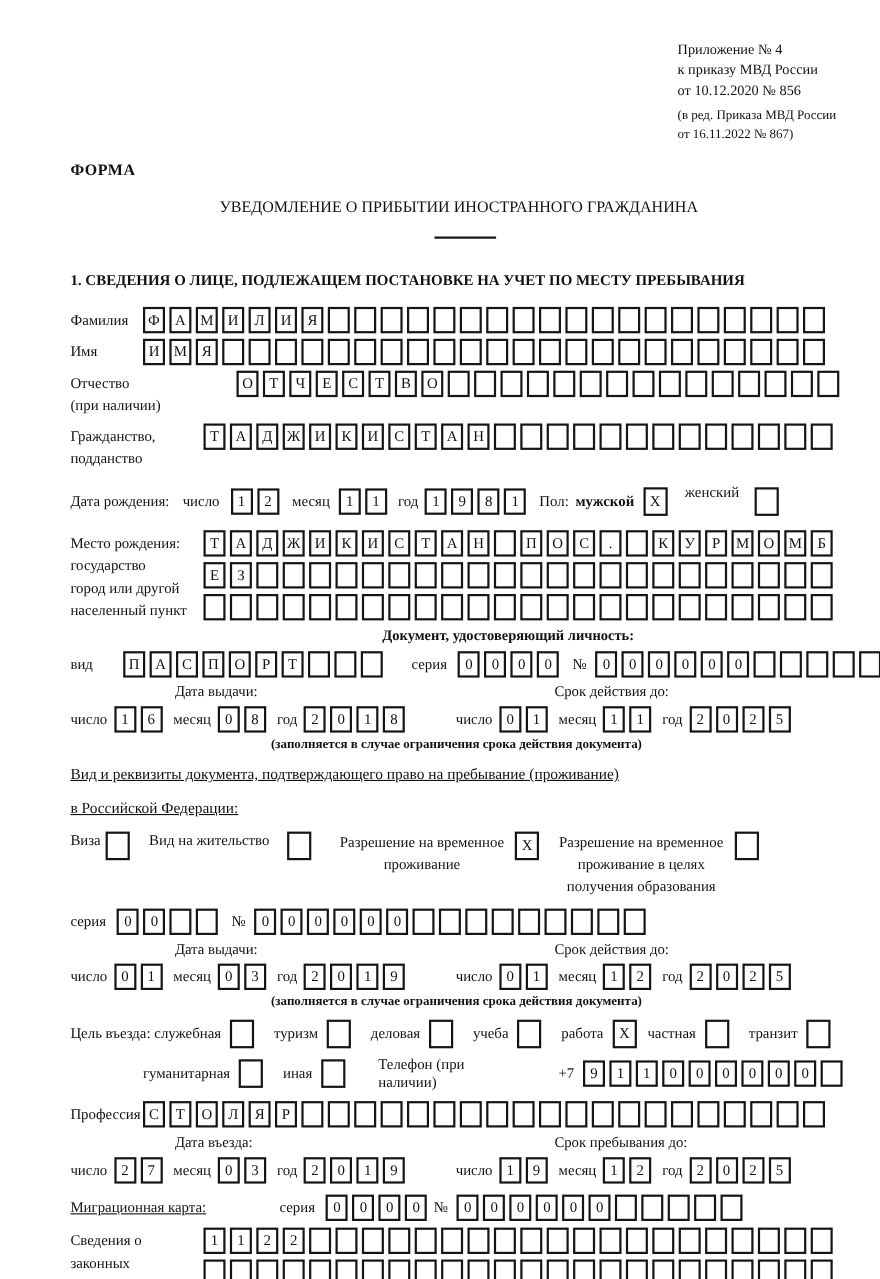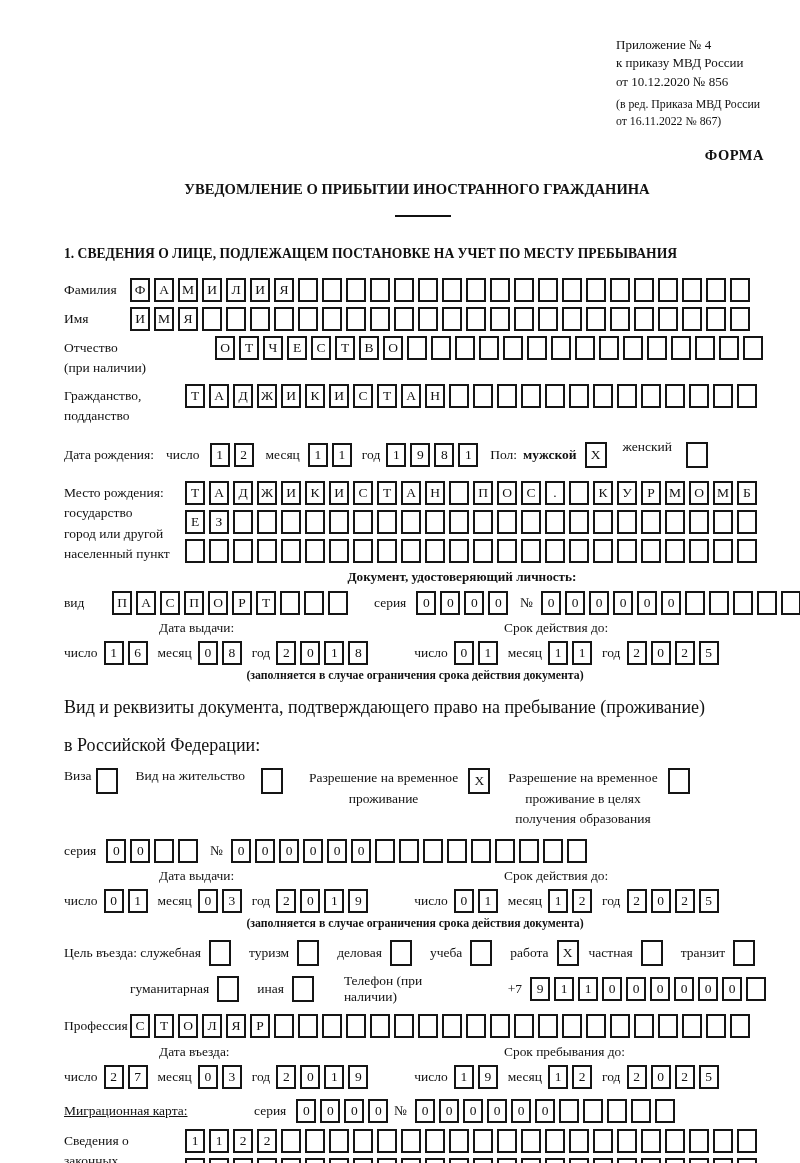--- a/index.html
+++ b/index.html
@@ -1,40 +1,40 @@
 <!DOCTYPE html>
 <html><head>
 <meta charset="utf-8">
 <style>
   html,body{margin:0;padding:0;background:#fff;}
   body{font-family:"Liberation Serif","DejaVu Serif",serif;color:#111;}
   .page{width:800px;height:1163px;box-sizing:border-box;padding:36px 30px 10px 64px;overflow:hidden;background:#fff;position:relative;}
   .hdr{margin-left:552px;font-size:13px;line-height:1.42;}
   .hdr .sub{font-size:11.8px;margin-top:5px;line-height:1.45;}
-  .forma{text-align:right;padding-right:6px;font-weight:bold;font-size:14.5px;margin-top:16px;letter-spacing:.5px;}
-  .title{text-align:center;font-weight:bold;font-size:14.6px;margin-top:14px;line-height:1.6;}
+  .forma{padding-right:6px;font-weight:bold;font-size:14.5px;margin-top:16px;letter-spacing:.5px;}
+  .title{text-align:center;font-weight:normal;font-size:14.6px;margin-top:14px;line-height:1.6;}
   .blank{display:inline-block;width:56px;border-bottom:2px solid #111;height:.95em;margin-left:12px;}
   .sec{font-weight:bold;font-size:13.6px;margin-top:22px;margin-bottom:16px;}
   .row{display:flex;align-items:flex-start;margin-bottom:5px;font-size:13.5px;}
   .lbl{line-height:24px;flex-shrink:0;}
   .lblcol{display:flex;flex-direction:column;line-height:1.5;flex-shrink:0;font-size:13.5px;padding-top:2px;}
   .w62{width:66px;} .w118{width:121px;} .w148{width:151px;justify-content:flex-end;}
   .cells{display:flex;flex-wrap:nowrap;}
   .cell{width:20px;height:24px;border:2px solid #151515;margin-right:4px;display:flex;align-items:center;justify-content:center;font-size:13.5px;box-sizing:border-box;background:#fff;flex-shrink:0;}
   .cb .cell{width:22px;height:26px;}
   .cellcol{display:flex;flex-direction:column;gap:5px;}
   .dochead{text-align:center;font-weight:bold;font-size:13.2px;margin:2px 0 6px 90px;}
   .dhead{position:relative;height:19px;font-size:13.4px;margin-top:2px;}
   .dhead .h1{position:absolute;left:95px;} .dhead .h2{position:absolute;left:440px;}
   .dnums{display:flex;align-items:center;font-size:13.5px;margin-top:2px;}
   .dg{display:flex;align-items:center;}
   .dg .dl{margin-right:6px;} .dg .dl2{margin:0 6px;}
   .dg2{margin-left:42px;}
   .note{font-size:11.8px;text-align:center;padding-right:4px;margin-top:3px;margin-bottom:9px;font-weight:bold;}
-  .intro{font-size:18px;margin-top:7px;line-height:1.7;}
+  .intro{font-size:14px;margin-top:7px;line-height:1.7;text-decoration:underline;}
   .opts{display:flex;align-items:flex-start;margin-top:8px;margin-bottom:10px;font-size:13.5px;}
   .opt{display:flex;align-items:flex-start;}
   .opt .cells{margin-left:10px;margin-top:0;}
   .optcol{display:flex;flex-direction:column;text-align:center;line-height:1.5;}
   .g8{margin-left:8px;} .g14{margin-left:14px;} .g22{margin-left:22px;} .g30{margin-left:30px;}
   .pline{display:flex;align-items:center;font-size:13.5px;margin-top:4px;}
   .pline .cells{margin-left:8px;}
   .pline .plbl{margin-left:14px;}
 </style>
 </head>

